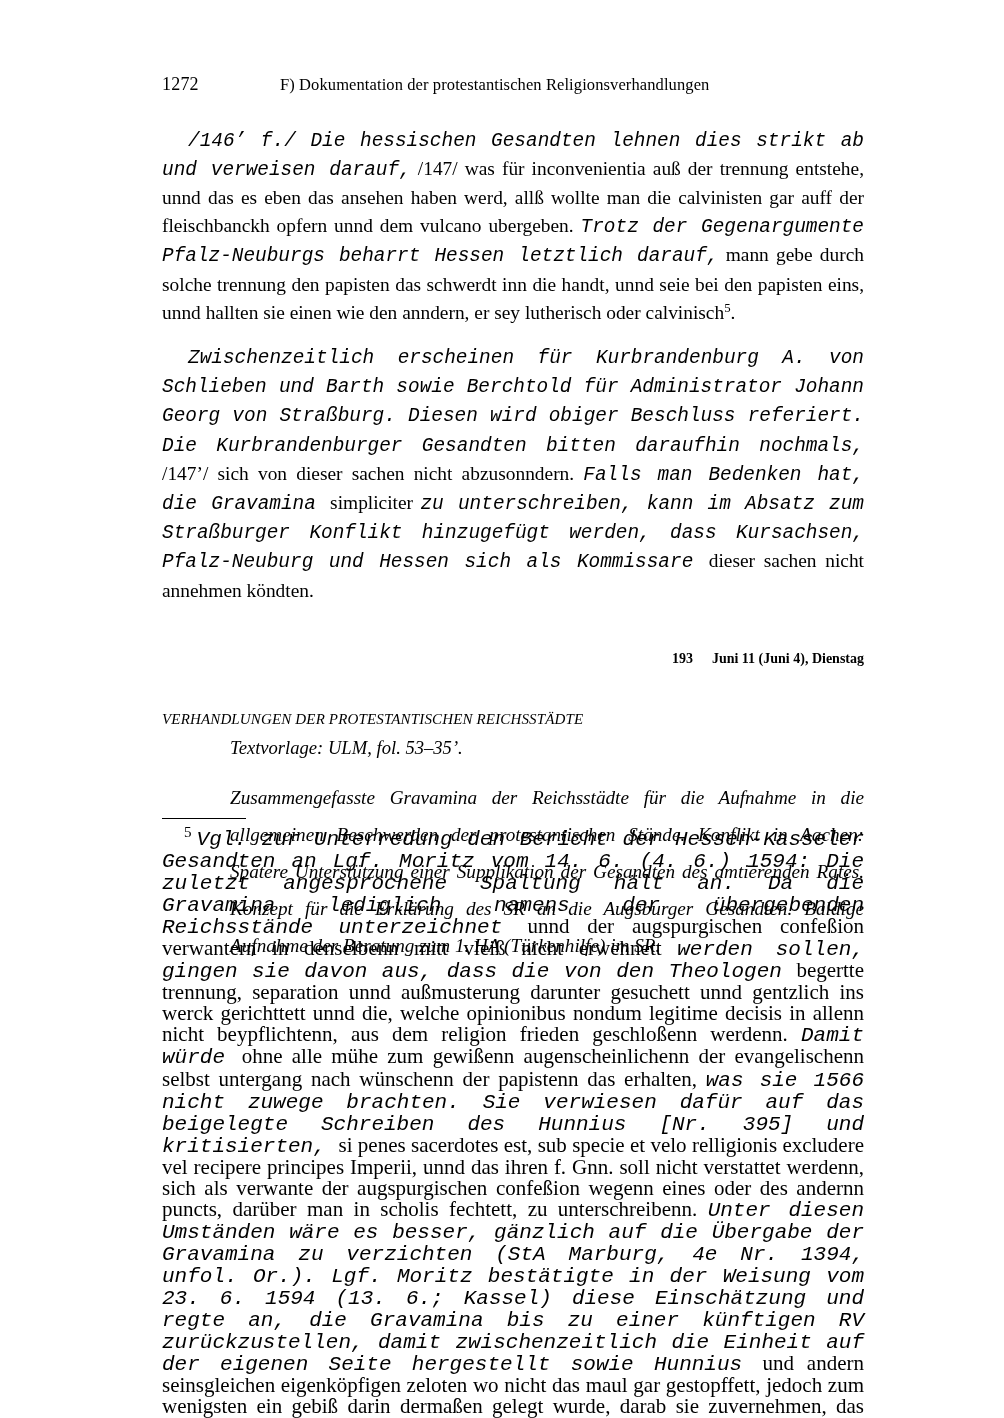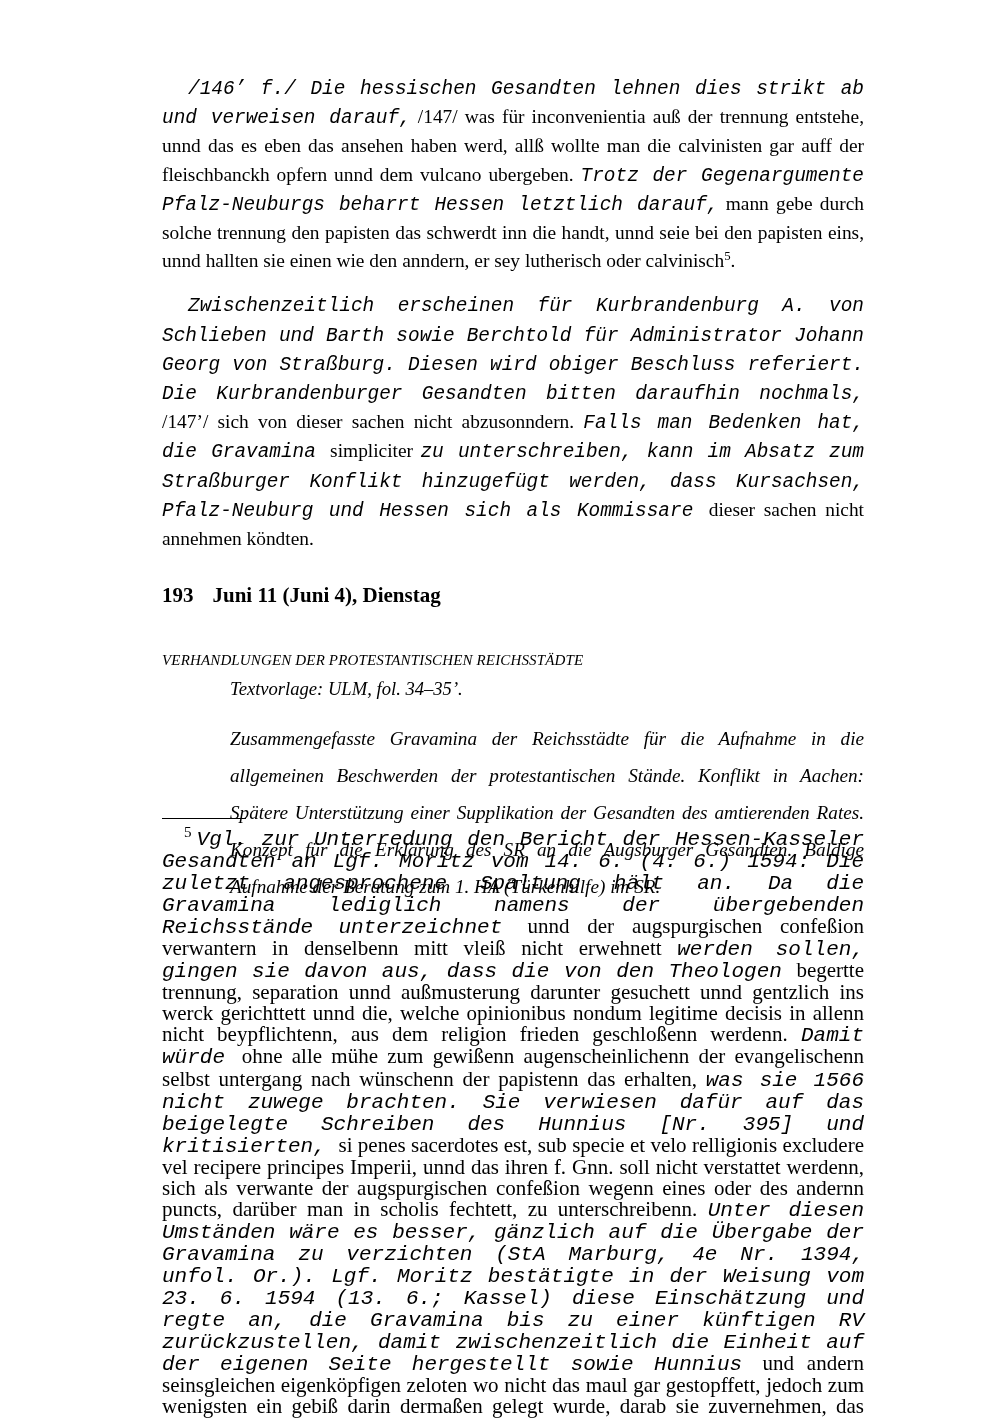--- a/index.html
+++ b/index.html
@@ -57,23 +57,24 @@
     font-size: 0.66em;
     vertical-align: super;
     line-height: 0;
   }
 
   
   .section-heading {
     display: flex;
     align-items: baseline;
     font-weight: bold;
-    font-size: 21px;
-    margin-top: 30px;
+    font-size: 14px;
+    margin-top: 46px;
     margin-bottom: 0;
+    justify-content: flex-end;
   }
   .section-heading .num {
     flex: 0 0 auto;
     margin-right: 19px;
   }
 
   .doc-title {
     font-style: italic;
     font-size: 15px;
     letter-spacing: 0.15px;
@@ -120,33 +121,37 @@
     vertical-align: super;
     line-height: 0;
     margin-right: 5px;
   }
 </style>
 </head>
 <body>
 
 <div class="page">
 
+  <div class="running-head">
+    <span class="folio">1272</span>
+    <span class="running-title">F) Dokumentation der protestantischen Religionsverhandlungen</span>
+  </div>
 
   <p class="body-para"><span class="it">/146’ f./ Die hessischen Gesandten lehnen dies strikt ab und verweisen darauf,</span><span class="rom"> /147/ was für inconvenientia auß der trennung entstehe, unnd das es eben das ansehen haben werd, allß wollte man die calvinisten gar auff der fleischbanckh opfern unnd dem vulcano ubergeben. </span><span class="it">Trotz der Gegenargumente Pfalz-Neuburgs beharrt Hessen letztlich darauf,</span><span class="rom"> mann gebe durch solche trennung den papisten das schwerdt inn die handt, unnd seie bei den papisten eins, unnd hallten sie einen wie den anndern, er sey lutherisch oder calvinisch</span><sup class="fn">5</sup><span class="rom">.</span></p>
 
   <p class="body-para"><span class="it">Zwischenzeitlich erscheinen für Kurbrandenburg A. von Schlieben und Barth sowie Berchtold für Administrator Johann Georg von Straßburg. Diesen wird obiger Beschluss referiert. Die Kurbrandenburger Gesandten bitten daraufhin nochmals,</span><span class="rom"> /147’/ sich von dieser sachen nicht abzusonndern. </span><span class="it">Falls man Bedenken hat, die Gravamina </span><span class="rom">simpliciter </span><span class="it">zu unterschreiben, kann im Absatz zum Straßburger Konflikt hinzugefügt werden, dass Kursachsen, Pfalz-Neuburg und Hessen sich als Kommissare </span><span class="rom">dieser sachen nicht annehmen köndten.</span></p>
 
   <div class="section-heading">
     <span class="num">193</span>
     <span>Juni 11 (Juni 4), Dienstag</span>
   </div>
 
   <div class="doc-title">VERHANDLUNGEN DER PROTESTANTISCHEN REICHSSTÄDTE</div>
 
-  <div class="source-line">Textvorlage: ULM, fol. 34–35’.</div>
+  <div class="source-line">Textvorlage: ULM, fol. 53–35’.</div>
 
   <div class="abstract">Zusammengefasste Gravamina der Reichsstädte für die Aufnahme in die allgemeinen Beschwerden der protestantischen Stände. Konflikt in Aachen: Spätere Unterstützung einer Supplikation der Gesandten des amtierenden Rates. Konzept für die Erklärung des SR an die Augsburger Gesandten. Baldige Aufnahme der Beratung zum 1. HA (Türkenhilfe) im SR.</div>
 
   <div class="footnote-block">
     <div class="fn-rule"></div>
     <div class="footnote-text"><sup class="fn-marker">5</sup><span class="it">Vgl. zur Unterredung den Bericht der Hessen-Kasseler Gesandten an Lgf. Moritz vom 14. 6. (4. 6.) 1594: Die zuletzt angesprochene Spaltung hält an. Da die Gravamina lediglich namens der übergebenden Reichsstände unterzeichnet </span><span class="rom">unnd der augspurgischen confeßion verwantern in denselbenn mitt vleiß nicht erwehnett </span><span class="it">werden sollen, gingen sie davon aus, dass die von den Theologen </span><span class="rom">begertte trennung, separation unnd außmusterung darunter gesuchett unnd gentzlich ins werck gerichttett unnd die, welche opinionibus nondum legitime decisis in allenn nicht beypflichtenn, aus dem religion frieden geschloßenn werdenn. </span><span class="it">Damit würde </span><span class="rom">ohne alle mühe zum gewißenn augenscheinlichenn der evangelischenn selbst untergang nach wünschenn der papistenn das erhalten, </span><span class="it">was sie 1566 nicht zuwege brachten. Sie verwiesen dafür auf das beigelegte Schreiben des Hunnius [Nr. 395] und kritisierten, </span><span class="rom">si penes sacerdotes est, sub specie et velo relligionis excludere vel recipere principes Imperii, unnd das ihren f. Gnn. soll nicht verstattet werdenn, sich als verwante der augspurgischen confeßion wegenn eines oder des andernn puncts, darüber man in scholis fechtett, zu unterschreibenn. </span><span class="it">Unter diesen Umständen wäre es besser, gänzlich auf die Übergabe der Gravamina zu verzichten (StA Marburg, 4e Nr. 1394, unfol. Or.). Lgf. Moritz bestätigte in der Weisung vom 23. 6. 1594 (13. 6.; Kassel) diese Einschätzung und regte an, die Gravamina bis zu einer künftigen RV zurückzustellen, damit zwischenzeitlich die Einheit auf der eigenen Seite hergestellt sowie Hunnius </span><span class="rom">und andern seinsgleichen eigenköpfigen zeloten wo nicht das maul gar gestopffett, jedoch zum wenigsten ein gebiß darin dermaßen gelegt wurde, darab sie zuvernehmen, das man das Reich und gemeinen wolstandt ihrenthalben nicht konte uber einen hauffen sturtzen laßen </span><span class="it">(ebd., 4e Nr. 1397, unfol. Or.).</span></div>
   </div>
 
 </div>
 

